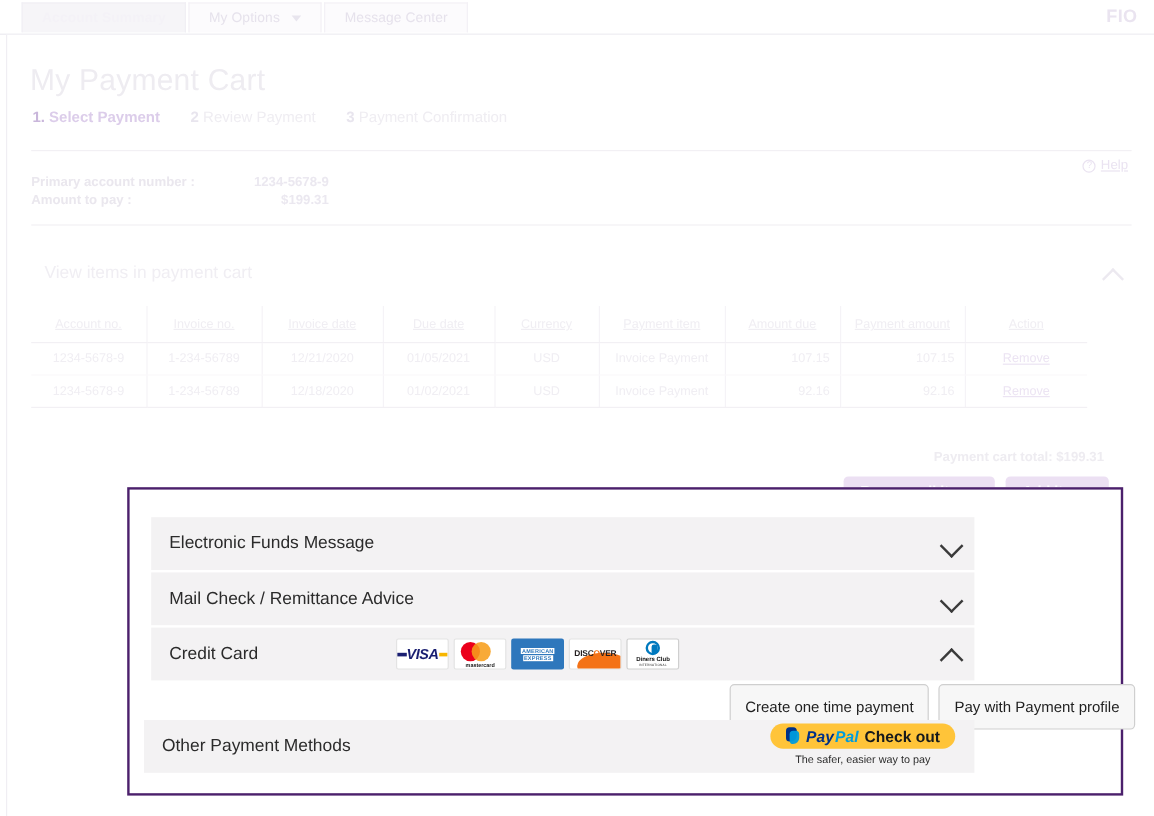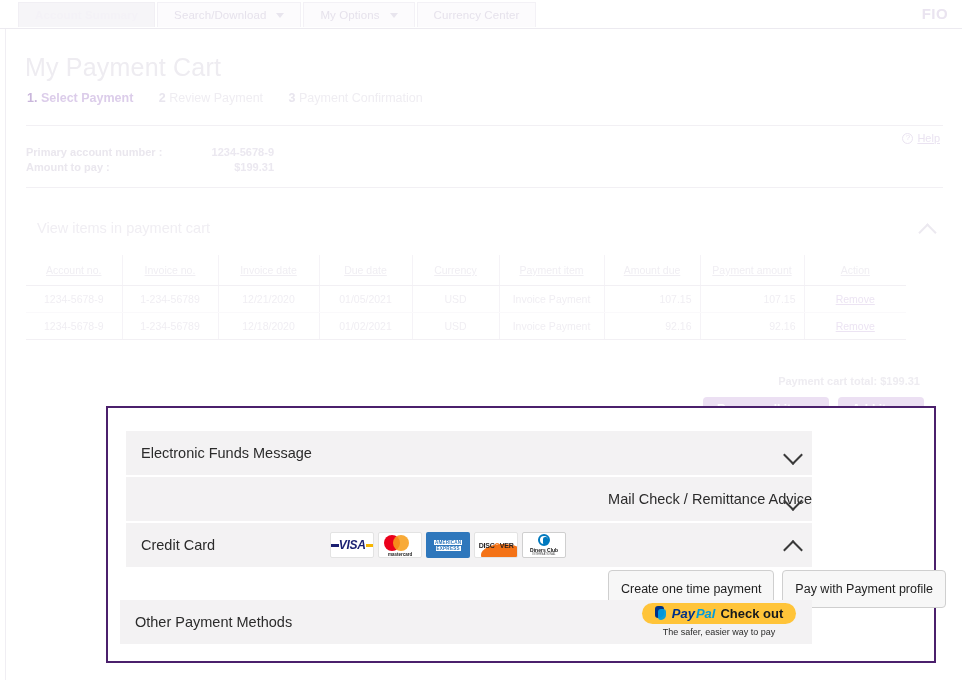--- a/index.html
+++ b/index.html
@@ -132,21 +132,21 @@
     width:20px; height:20px; position:relative;
   }
   .chevron::before {
     content:""; position:absolute; left:2px; top:4px;
     width:12px;height:12px;border-right:2px solid #3a3a3a;border-bottom:2px solid #3a3a3a;
     transform:rotate(45deg);
   }
   .chevron.up::before { transform:rotate(225deg); top:7px; }
 
   #row-eft { top:23px; }
-  #row-mail { top:69px;justify-content:flex-end; }
+  #row-mail { top:69px; }
   #row-cc   { top:115px; }
   #row-other{ left:12px; top:192px; width:692px; }
 
   .cards { display:flex; align-items:center; gap:4px; margin-left:115px; }
   .card { height:26px; width:44px; border-radius:2px; position:relative;
           display:flex; align-items:center; justify-content:center; overflow:hidden; }
   .card.visa { background:#fff; border:1px solid #e3e3e3; flex-direction:row; justify-content:space-between; padding:2px 0; }
   .card.visa .bar-t { width:100%; height:3px; background:#1a1f71; }
   .card.visa .wm { font-size:12px; font-weight:bold; font-style:italic; color:#1a1f71; letter-spacing:-.3px; }
   .card.visa .bar-b { width:100%; height:3px; background:#f7b600; }
@@ -197,29 +197,25 @@
 <body>
 
 <div class="page">
 
   <div class="topbar">
     <div class="tabs">
       <div class="tab active">
         <span>Account Summary</span>
       </div>
       <div class="tab">
-        <span>Search/Download</span>
-        <span class="caret"></span>
-      </div>
-      <div class="tab">
         <span>My Options</span>
         <span class="caret"></span>
       </div>
       <div class="tab">
-        <span>Currency Center</span>
+        <span>Message Center</span>
       </div>
     </div>
     <div class="brand">FIO</div>
   </div>
 
   <div class="frame">
 
     <div class="title">My Payment Cart</div>
 
     <div class="steps">

